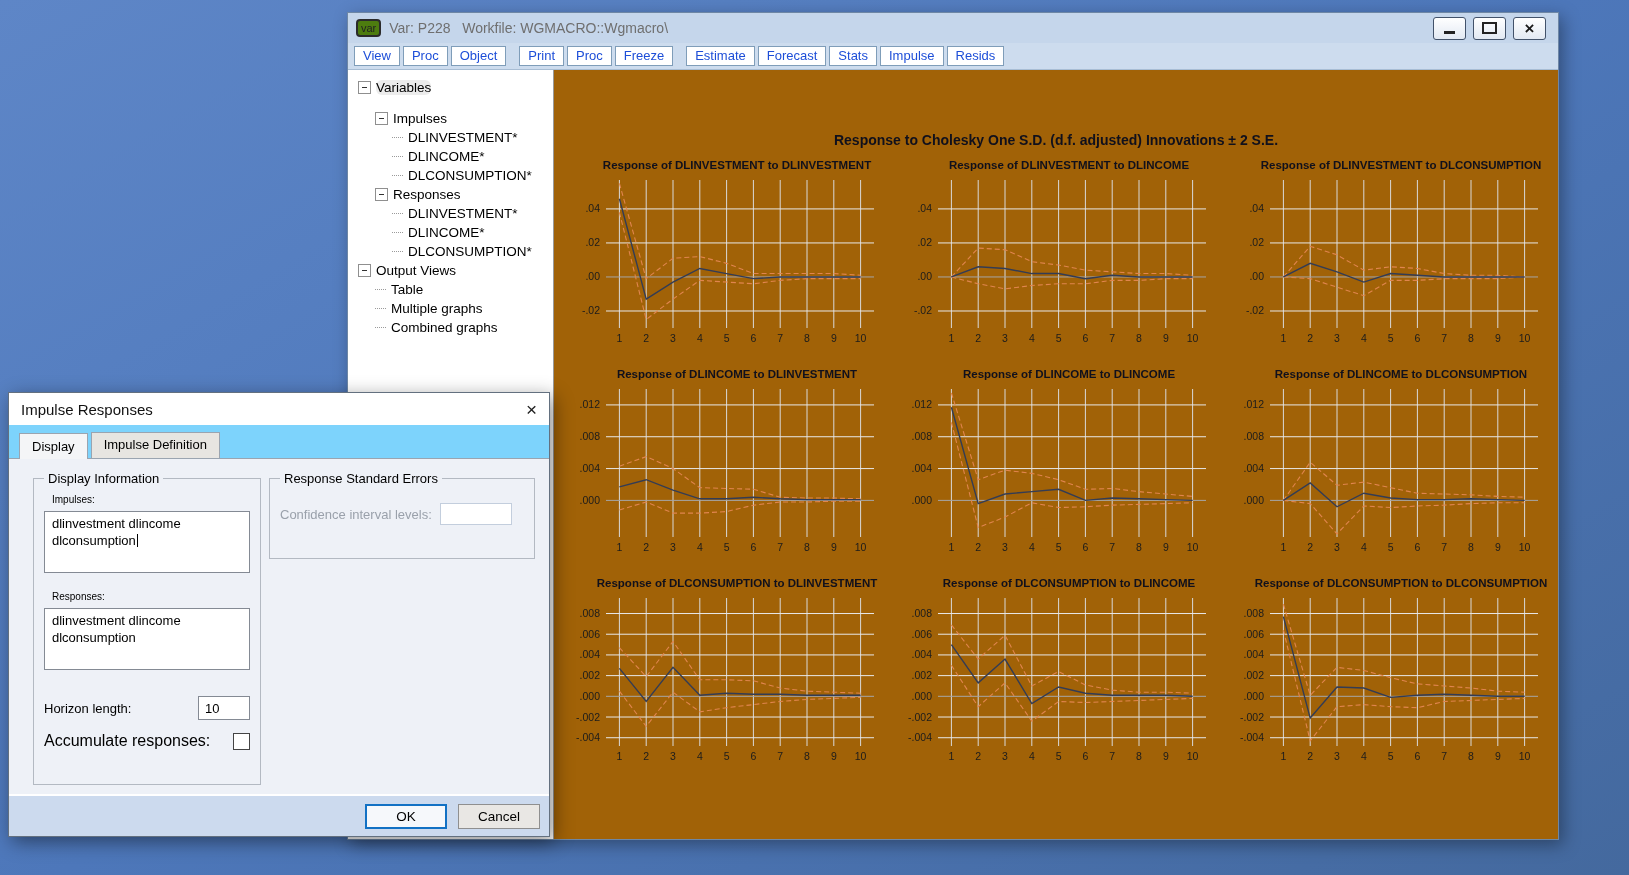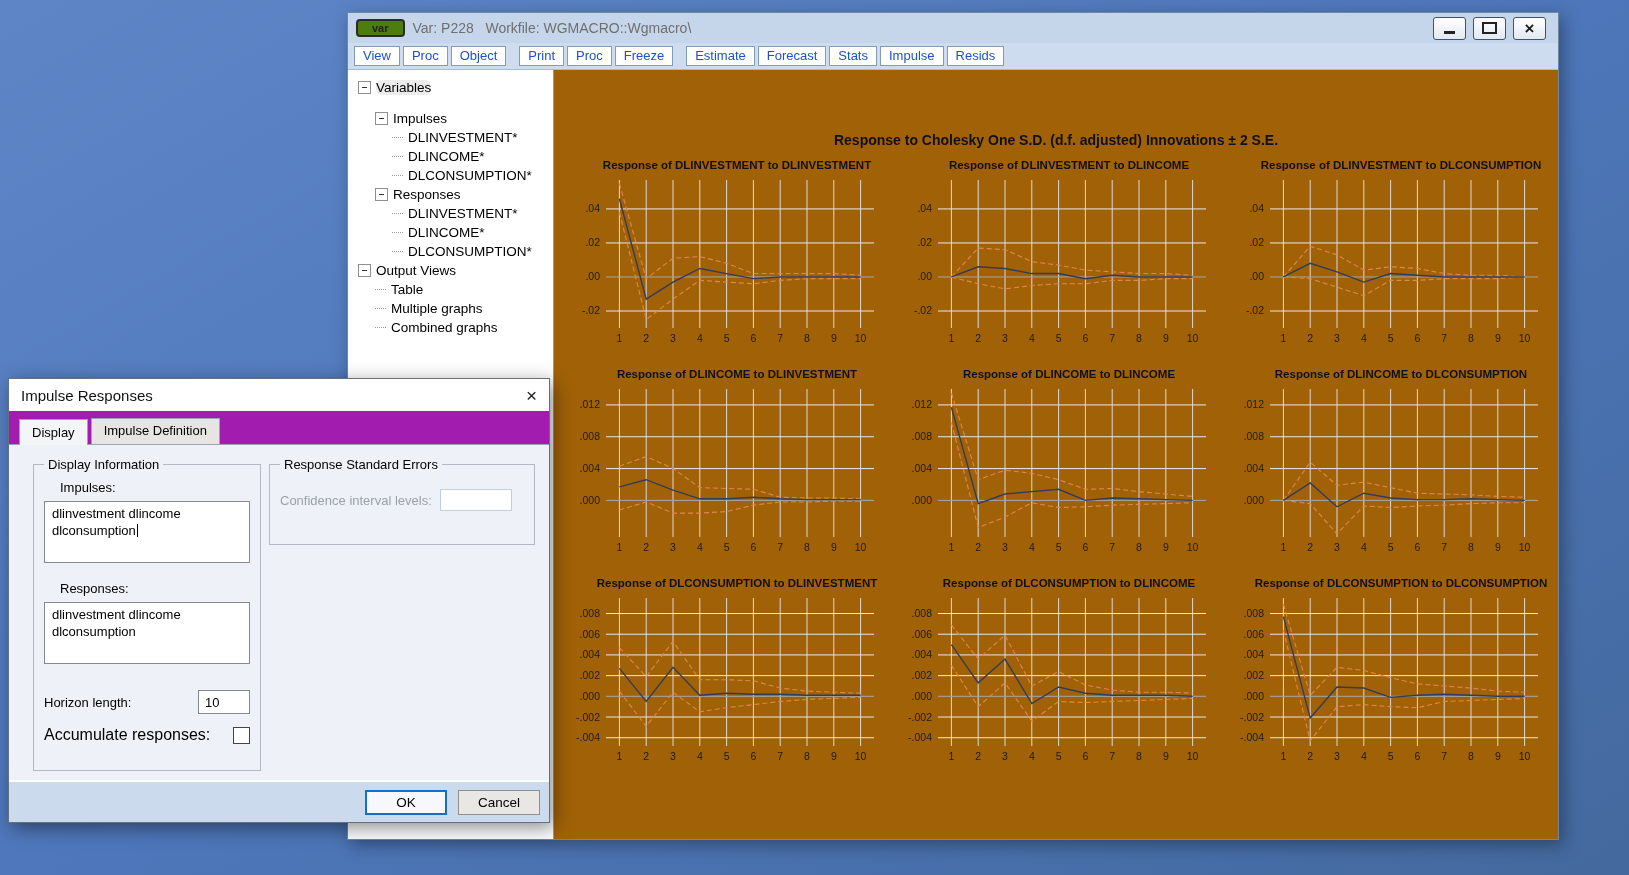--- a/index.html
+++ b/index.html
@@ -7,21 +7,21 @@
   .desktop{position:absolute;inset:0;
     background:linear-gradient(150deg,#5e86c7 0%,#4d77ba 50%,#44699e 100%);}
 
   
   .window{position:absolute;left:347px;top:12px;width:1210px;height:826px;
     background:#fff;border:1px solid #6e87a5;
     box-shadow:0 0 0 2px #b9cde4 inset,4px 5px 16px rgba(0,0,0,.35);}
   .titlebar{height:30px;background:#c5d6eb;display:flex;align-items:center;
     padding:0 8px;gap:8px;}
   .var-icon{border:2px solid #2b2b2b;border-radius:4px;font-size:11px;
-    padding:0 14px;background:#4d7c0f;color:#222;font-weight:bold;line-height:14px;}
+    padding:0 3px;background:#4d7c0f;color:#222;font-weight:normal;line-height:14px;}
   .title-text{color:#6f6f6f;font-size:14px;white-space:pre;}
   .win-controls{margin-left:auto;display:flex;gap:7px;padding-right:4px;}
   .win-btn{width:31px;height:21px;border:1px solid #42526a;border-radius:3px;
     background:linear-gradient(#ffffff,#e2e9f3);display:flex;align-items:center;
     justify-content:center;cursor:default;}
   .ic-min{width:11px;height:3px;background:#222;margin-top:9px;}
   .ic-max{width:11px;height:8px;border:2px solid #222;}
   .ic-close{font-size:17px;font-weight:bold;color:#1a1a1a;line-height:17px;}
 
   .toolbar{background:#cddcee;display:flex;align-items:center;
@@ -45,38 +45,38 @@
   .chart-main-title{text-align:center;font-weight:bold;font-size:14px;color:#10101c;
     margin-top:62px;}
   .chart-grid{display:grid;grid-template-columns:repeat(3,328px);justify-content:center;
     column-gap:4px;row-gap:14px;margin-top:11px;}
   .chart-cell{width:328px;}
   .chart-title{text-align:center;font-weight:bold;font-size:11.5px;color:#10101c;
     margin-bottom:1px;padding-left:26px;}
   svg text{font-family:"Liberation Sans",sans-serif;}
 
   
-  .dialog{position:absolute;left:8px;top:378px;width:542px;height:445px;
+  .dialog{position:absolute;left:8px;top:392px;width:542px;height:445px;
     background:#eef1f7;border:1px solid #63707f;box-shadow:4px 5px 18px rgba(0,0,0,.45);
     display:flex;flex-direction:column;box-sizing:border-box;}
   .dialog-titlebar{height:32px;background:#fff;display:flex;align-items:center;
     padding:0 12px;font-size:15px;color:#111;flex:none;}
   .dialog-close{margin-left:auto;font-size:19px;color:#222;width:26px;text-align:right;
     line-height:19px;cursor:default;}
-  .tabstrip{background:#a21caf;padding:7px 0 0 10px;display:flex;gap:3px;flex:none;}
+  .tabstrip{background:#7dd3fc;padding:7px 0 0 10px;display:flex;gap:3px;flex:none;}
   .tab{font-size:13px;padding:4px 12px 5px;border:1px solid #9aa4b0;border-bottom:none;
     background:#e7e5e1;color:#000;position:relative;cursor:default;}
   .tab.active{background:#f4f5f7;z-index:2;top:1px;padding-top:5px;}
   .dialog-body{flex:1;position:relative;background:#eef1f7;border-top:1px solid #9aa4b0;}
   .group{position:absolute;border:1px solid #b3b9c2;margin:0;padding:4px 10px 8px;
     box-sizing:border-box;}
   .group legend{font-size:13px;color:#000;padding:0 4px;}
   .left-group{left:24px;top:12px;width:228px;height:314px;}
   .right-group{left:260px;top:12px;width:266px;height:88px;}
-  .field-label{font-size:13px;margin:4px 16px 6px;}
+  .field-label{font-size:10px;margin:4px 8px 6px;}
   .field-label.mt{margin-top:18px;}
   .textbox{background:#fff;border:1px solid #848a94;height:62px;padding:3px 7px;
     font-size:13px;line-height:17px;white-space:pre-line;box-sizing:border-box;overflow:hidden;}
   .caret{display:inline-block;width:1px;height:13px;background:#000;
     vertical-align:-2px;margin-left:1px;}
   .hrow{display:flex;align-items:center;justify-content:space-between;margin-top:26px;
     font-size:13px;}
   .horizon-input{width:52px;height:24px;border:1px solid #848a94;background:#fff;
     font-size:13px;padding:0 6px;box-sizing:border-box;font-family:inherit;}
   .hrow2{display:flex;align-items:center;justify-content:space-between;margin-top:12px;

